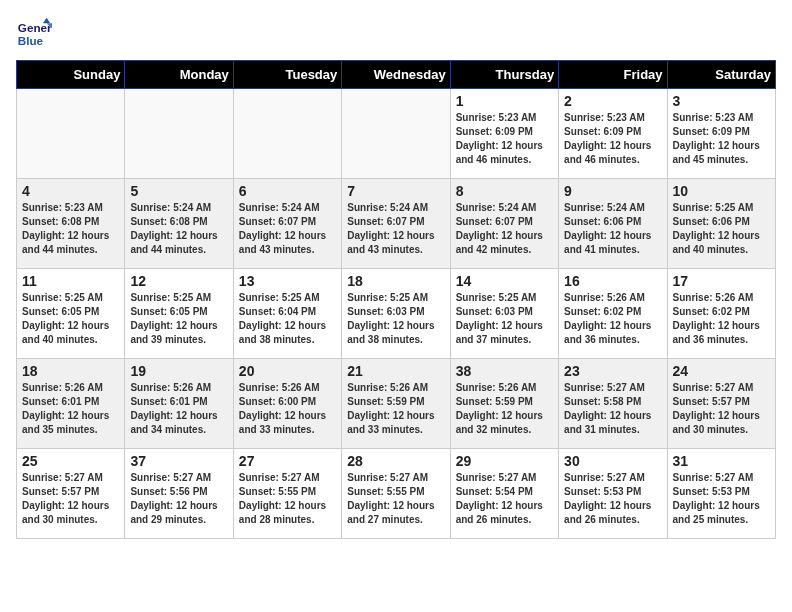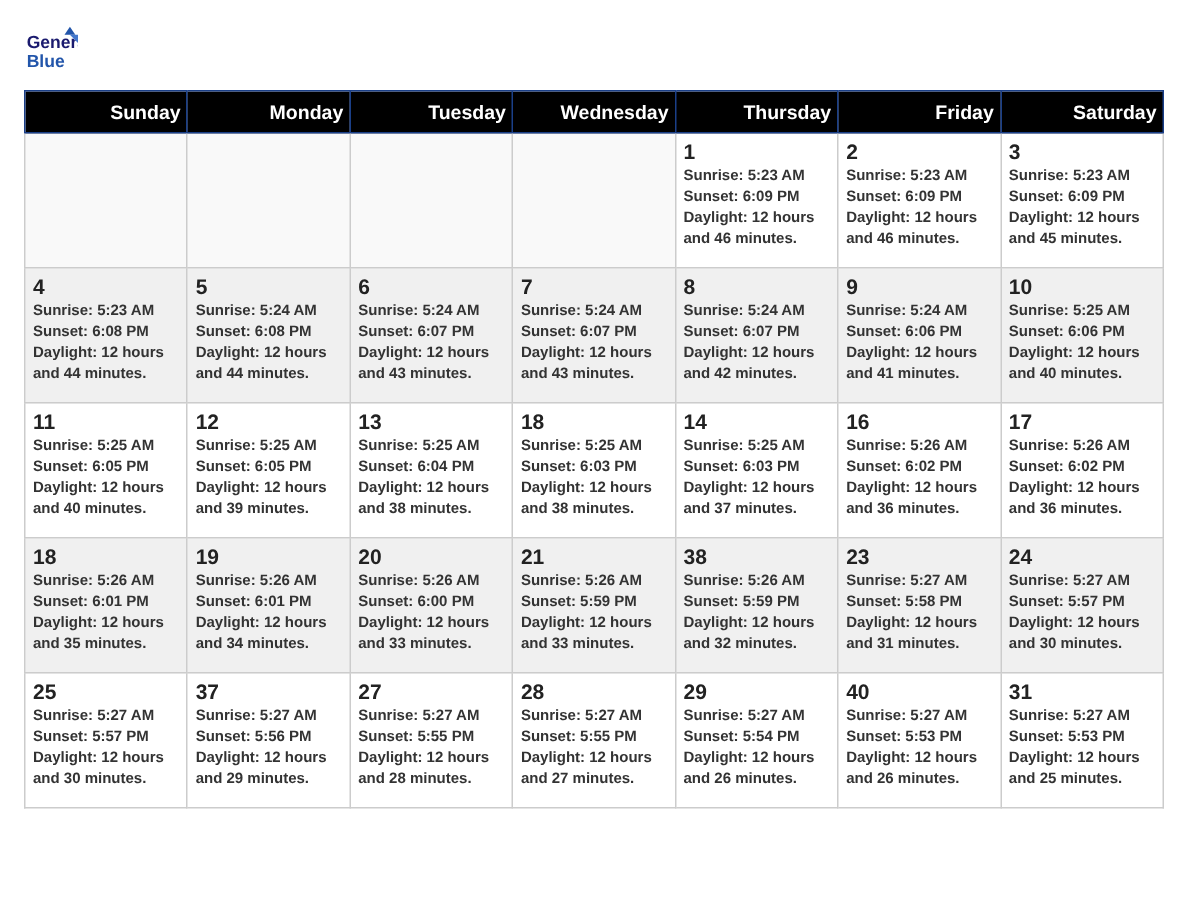--- a/index.html
+++ b/index.html
@@ -325,21 +325,21 @@
 and 27 minutes.</div>
         </td>
         <td>
           <span class="day-number">29</span>
           <div class="day-info" style="white-space: pre-line;">Sunrise: 5:27 AM
 Sunset: 5:54 PM
 Daylight: 12 hours
 and 26 minutes.</div>
         </td>
         <td>
-          <span class="day-number">40</span>
+          <span class="day-number">30</span>
           <div class="day-info" style="white-space: pre-line;">Sunrise: 5:27 AM
 Sunset: 5:53 PM
 Daylight: 12 hours
 and 26 minutes.</div>
         </td>
         <td>
           <span class="day-number">31</span>
           <div class="day-info" style="white-space: pre-line;">Sunrise: 5:27 AM
 Sunset: 5:53 PM
 Daylight: 12 hours

